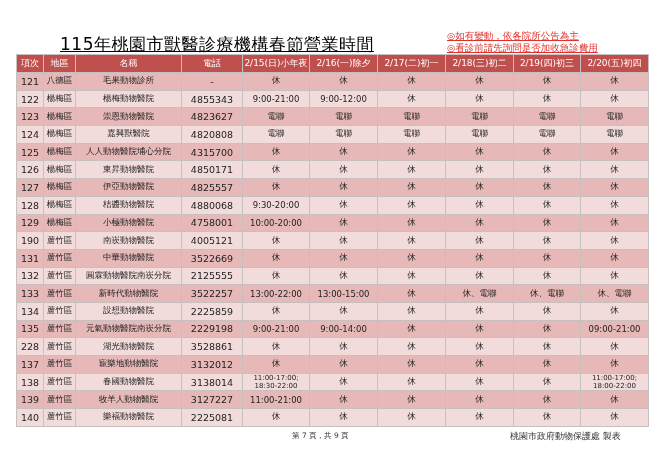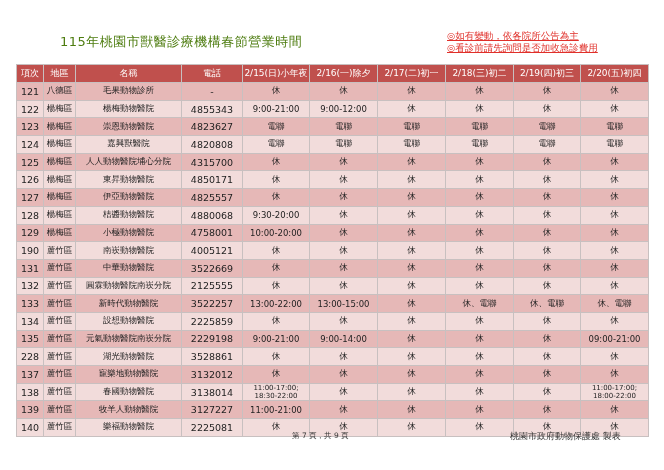--- a/index.html
+++ b/index.html
@@ -1,22 +1,22 @@
 <!DOCTYPE html>
 <html><head>
 <meta charset="utf-8">
 <style>
   html, body { margin: 0; padding: 0; background: #ffffff; }
   body { width: 664px; height: 470px; position: relative; overflow: hidden;
          font-family: "DejaVu Sans", sans-serif; color: #222; }
-  .title { position: absolute; left: 60px; top: 33px; font-size: 13px; color: #4d7c0f;
-           letter-spacing: 0.5px; white-space: nowrap; }
+  .title { position: absolute; left: 60px; top: 33px; font-size: 17px; color: #000000;
+           letter-spacing: 0.5px; white-space: nowrap; text-decoration: underline; }
   .notes { position: absolute; left: 447px; top: 30px; font-size: 9.5px; color: #e0302a;
            line-height: 12px; white-space: nowrap; text-decoration: underline; }
-  table { position: absolute; left: 16px; top: 64px; border-collapse: collapse;
+  table { position: absolute; left: 16px; top: 54px; border-collapse: collapse;
           table-layout: fixed; width: 632px; padding-left: 8px; }
   th, td { border: 1px solid #c8c0c0; text-align: center; vertical-align: middle;
            padding: 0; overflow: hidden; white-space: nowrap; }
   th { background: #c0504d; color: #fff; font-weight: normal; font-size: 9px; height: 17px; }
   td { font-size: 8.5px; height: 16.7px; color: #222; }
   tr.odd td { background: #e6b8b7; }
   tr.even td { background: #f2dcdb; }
   td.num { font-size: 9.5px; }
   td.small { font-size: 7px; line-height: 8px; white-space: normal; }
   .footer-page { position: absolute; left: 292px; top: 431px; font-size: 7.5px; color: #333; }

